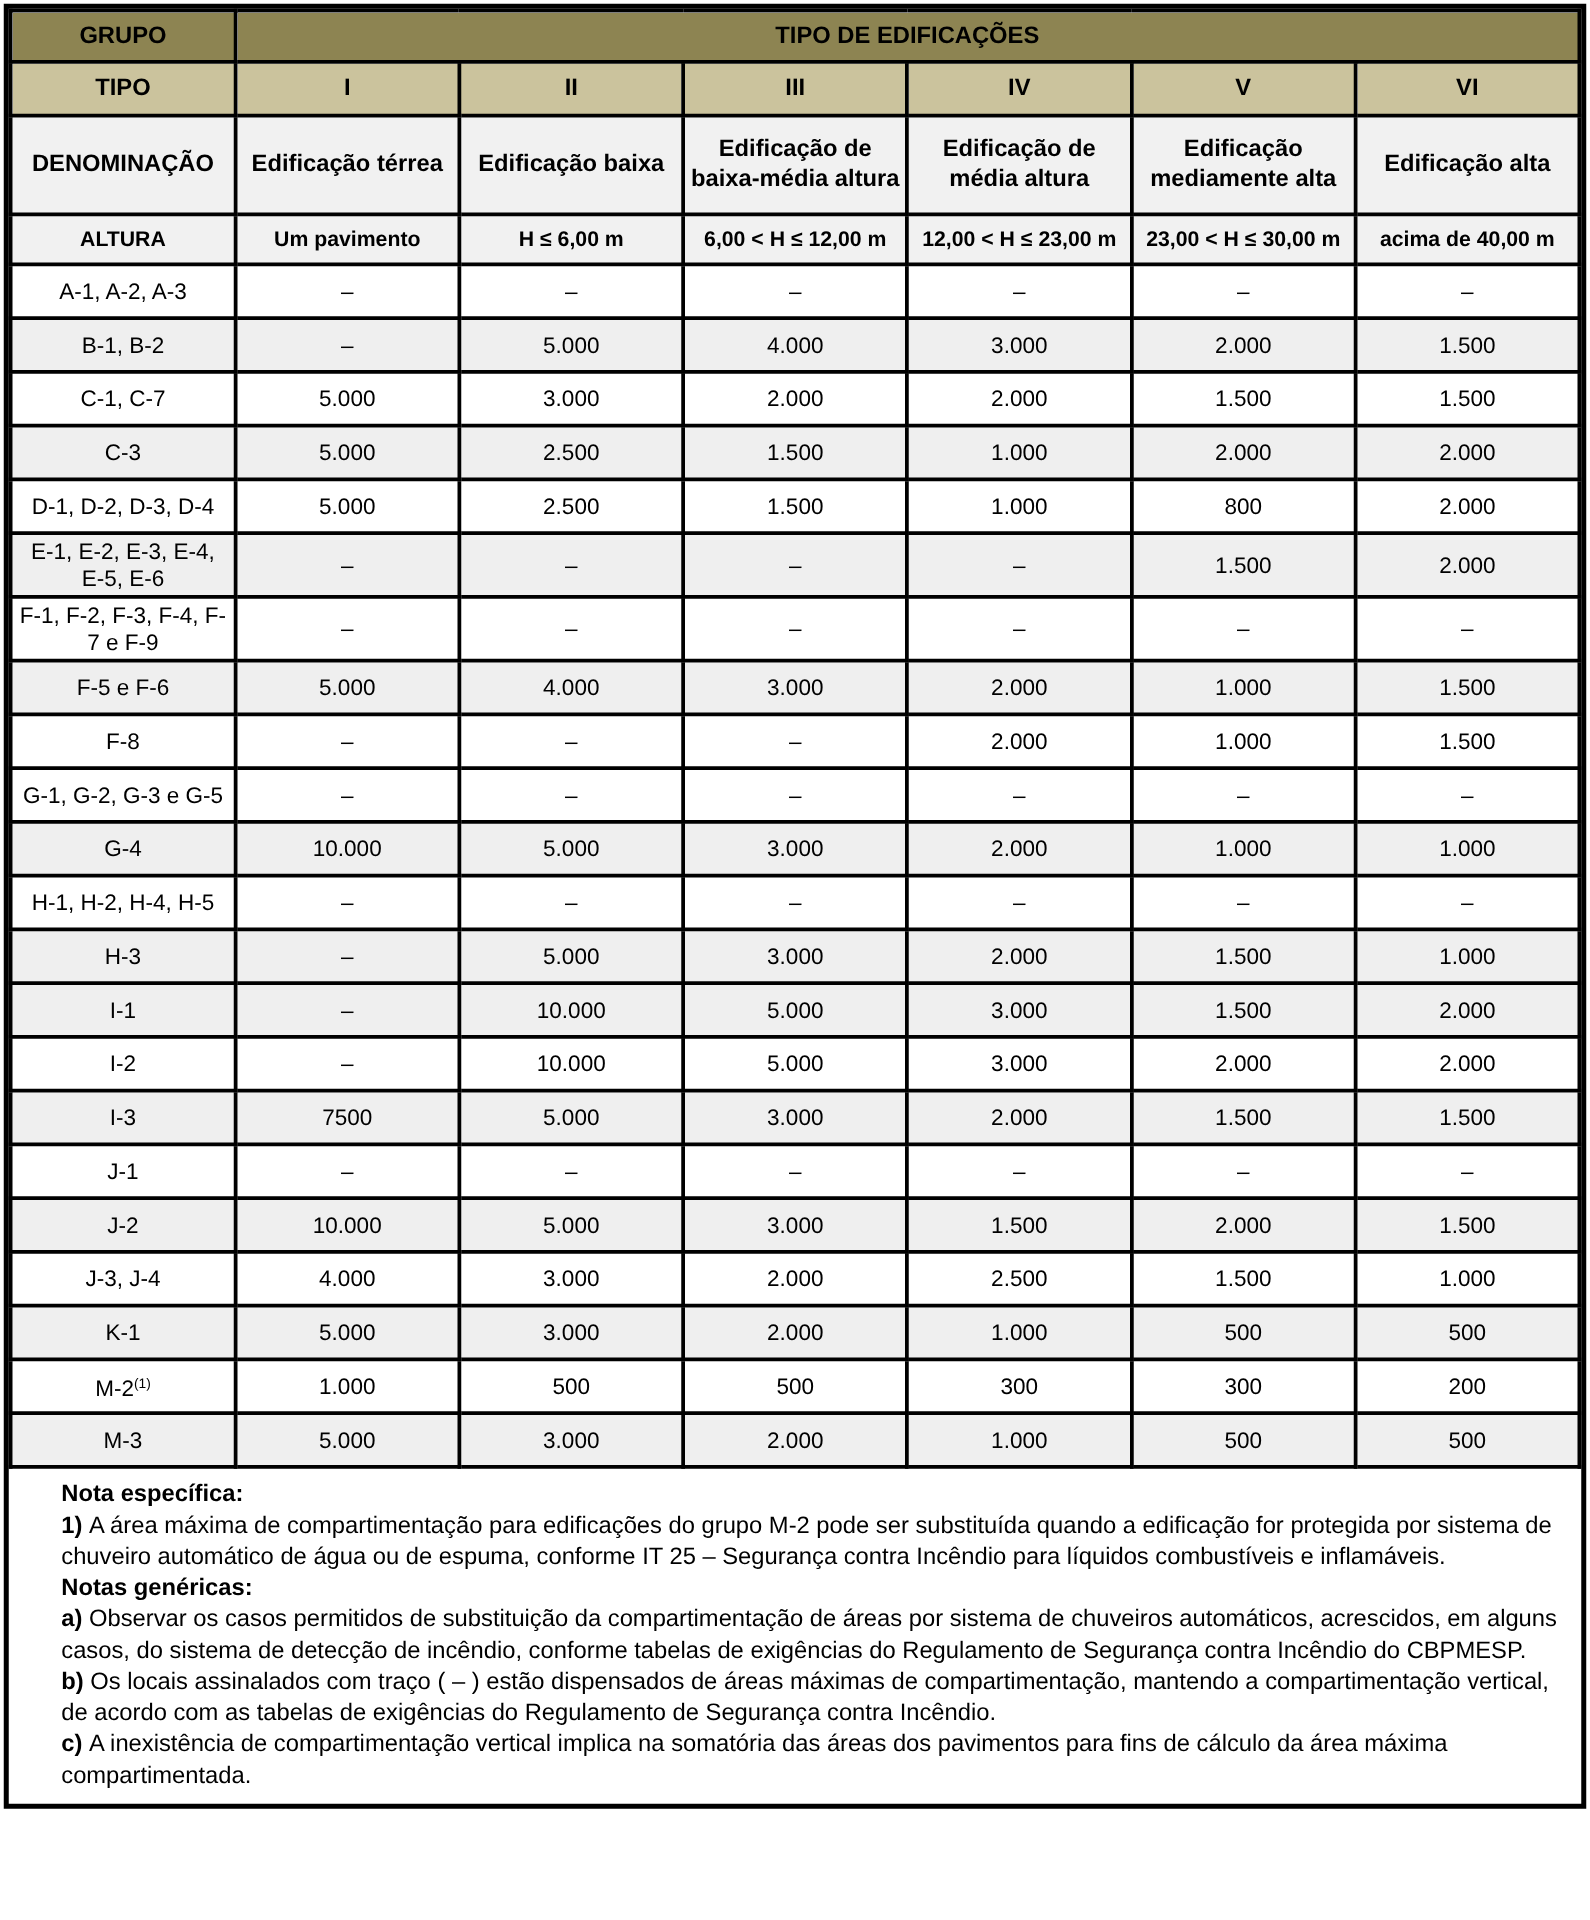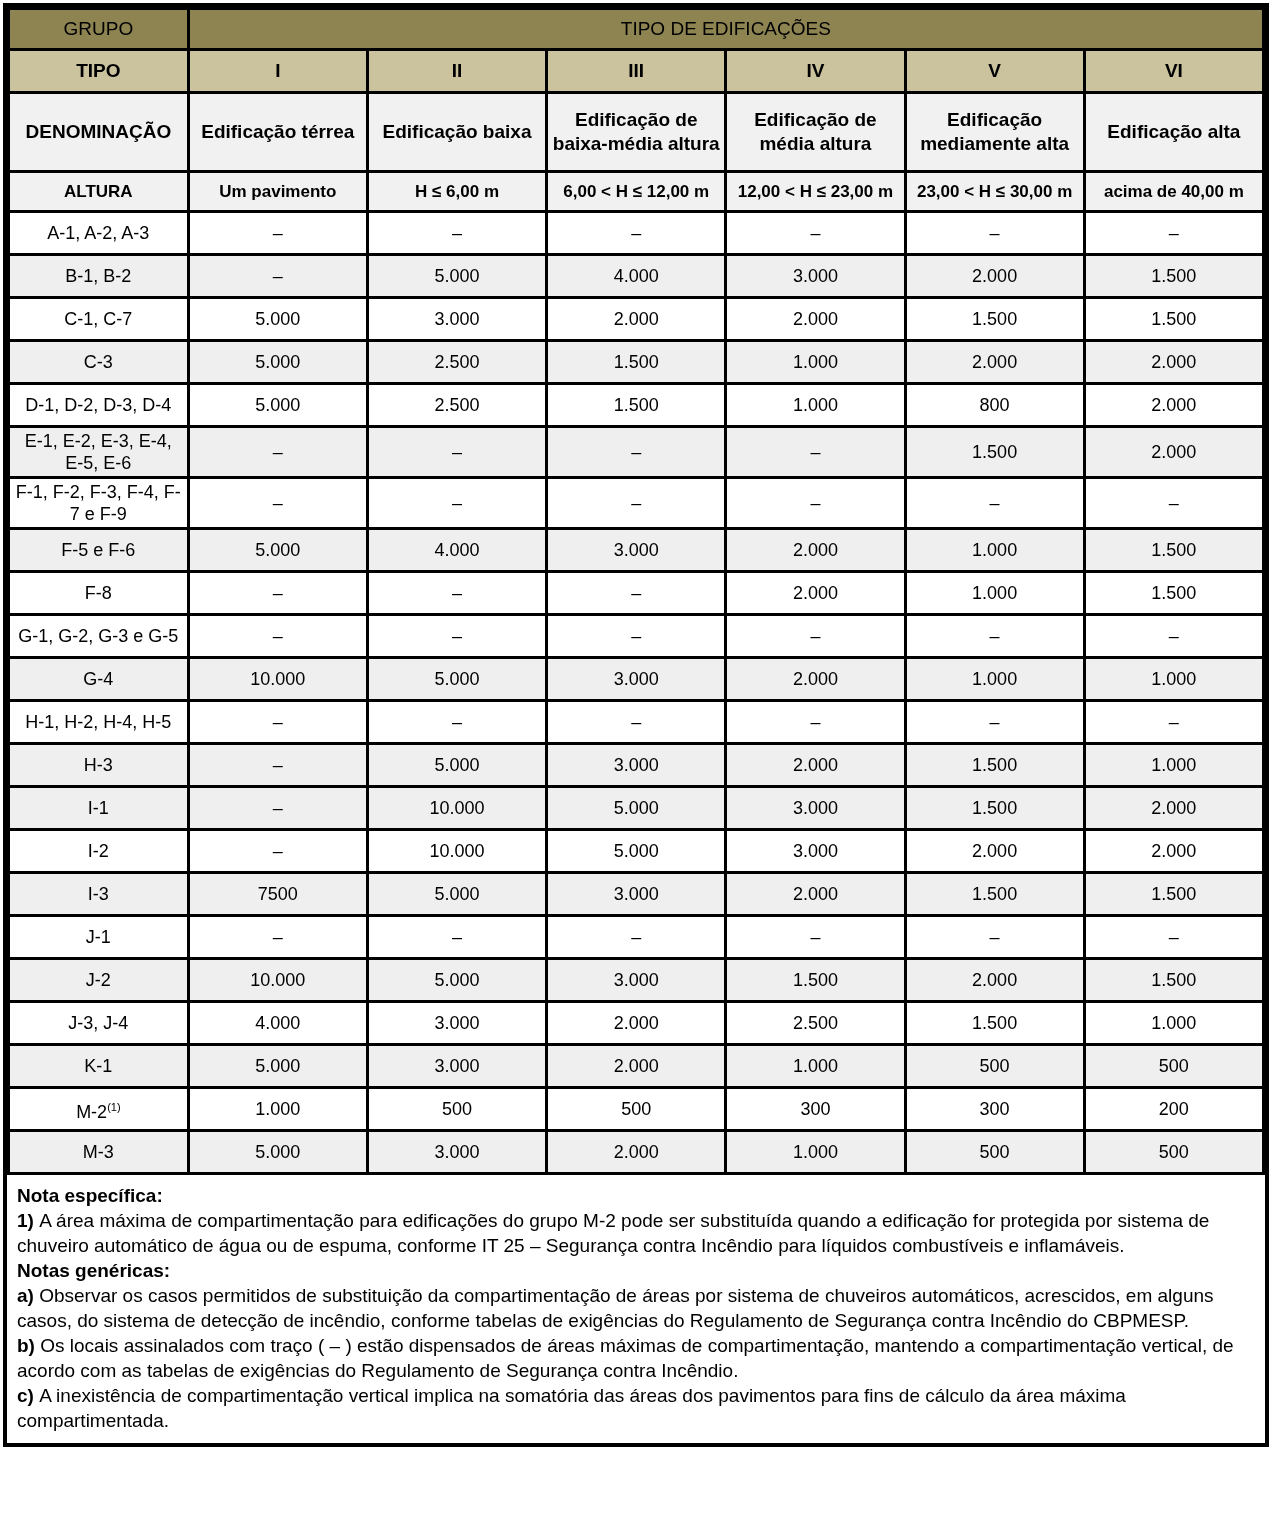--- a/index.html
+++ b/index.html
@@ -23,21 +23,21 @@
   .comp-table th, .comp-table td {
     border: 3px solid #000;
     text-align: center;
     vertical-align: middle;
     padding: 2px 4px;
     overflow: hidden;
   }
   
   .row-grupo th {
     background: #8d8452;
-    font-weight: normal;
+    font-weight: bold;
     font-size: 19px;
     height: 34px;
   }
   
   .row-tipo th {
     background: #cbc39d;
     font-weight: bold;
     font-size: 19px;
     height: 36px;
   }
@@ -67,20 +67,21 @@
     background: #efefef;
   }
   tbody td.group-cell sup {
     font-size: 11px;
   }
   .notes {
     padding: 8px 10px 10px 10px;
     font-size: 19px;
     line-height: 25px;
     text-align: left;
+    margin-left: 32px;
   }
   .notes p { margin: 0; }
   .notes .note-title { font-weight: bold; }
   .notes .marker { font-weight: bold; }
 </style>
 </head>
 <body>
 
 <div class="sheet">
   <table class="comp-table">

